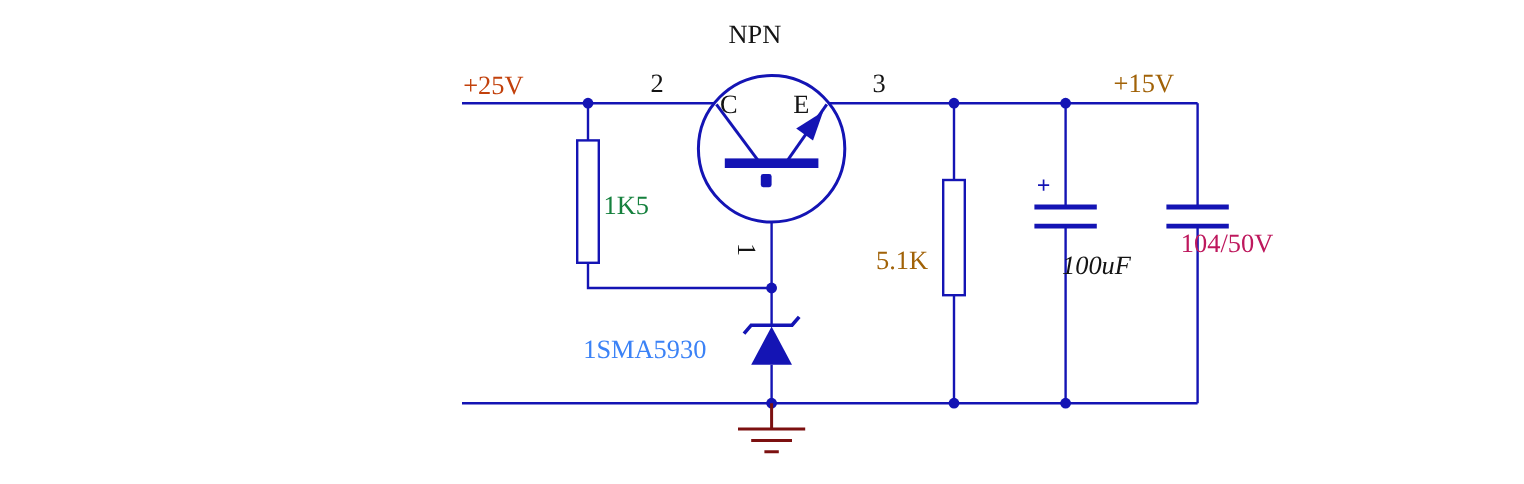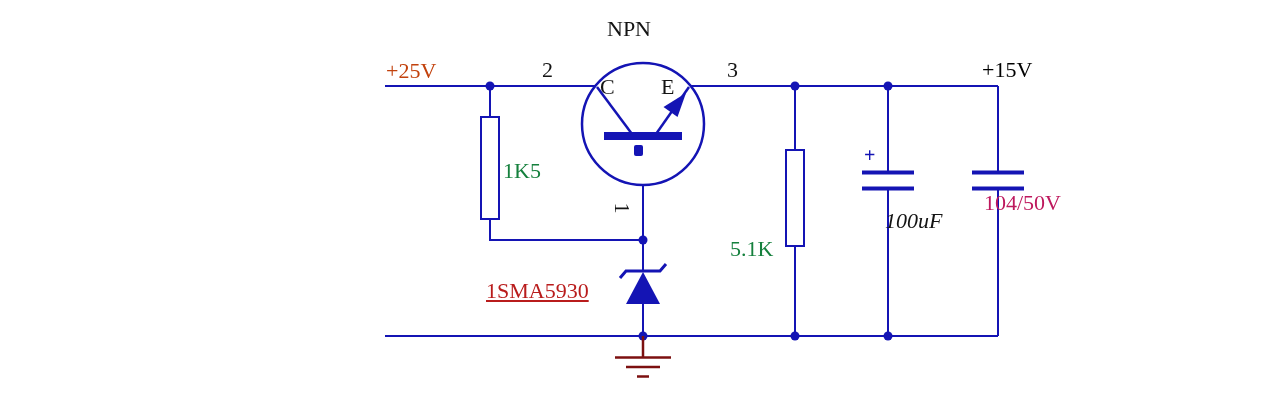--- a/index.html
+++ b/index.html
@@ -113,29 +113,29 @@
   <span class="lbl pin" style="left: 542px; top: 59px; color: rgb(20, 20, 20);">2</span>
 
   <span class="lbl big" style="left: 607px; top: 18px; color: rgb(20, 20, 20);">NPN</span>
 
   <span class="lbl" style="left: 600px; top: 76px; color: rgb(20, 20, 20);">C</span>
 
   <span class="lbl" style="left: 661px; top: 76px; color: rgb(20, 20, 20);">E</span>
 
   <span class="lbl pin" style="left: 727px; top: 59px; color: rgb(20, 20, 20);">3</span>
 
-  <span class="lbl" style="left: 982px; top: 59px; color: #000000; text-align: center;">+15V</span>
+  <span class="lbl" style="left: 928px; top: 59px; color: #a16207; text-align: center;">+15V</span>
 
   <span class="lbl" style="left: 503px; top: 160px; color: #15803d;">1K5</span>
 
   <span class="lbl pin rot" style="left: 611px; top: 197px; color: rgb(20, 20, 20);">1</span>
 
-  <span class="lbl" style="left: 730px; top: 206px; color: #15803d; margin-top: 32px;">5.1K</span>
+  <span class="lbl" style="left: 730px; top: 206px; color: #a16207;">5.1K</span>
 
   <span class="lbl plus" style="left: 864px; top: 145px; color: rgb(20, 20, 180);">+</span>
 
   <span class="lbl" style="left: 885px; top: 210px; color: rgb(20, 20, 20); font-style: italic;">100uF</span>
 
   <span class="lbl" style="left: 984px; top: 192px; color: #be185d;">104/50V</span>
 
-  <span class="lbl" style="left: 486px; top: 280px; color: #b91c1c; text-decoration: underline;">1SMA5930</span>
+  <span class="lbl" style="left: 486px; top: 280px; color: #3b82f6;">1SMA5930</span>
 
 </div>
 
 </body></html>

